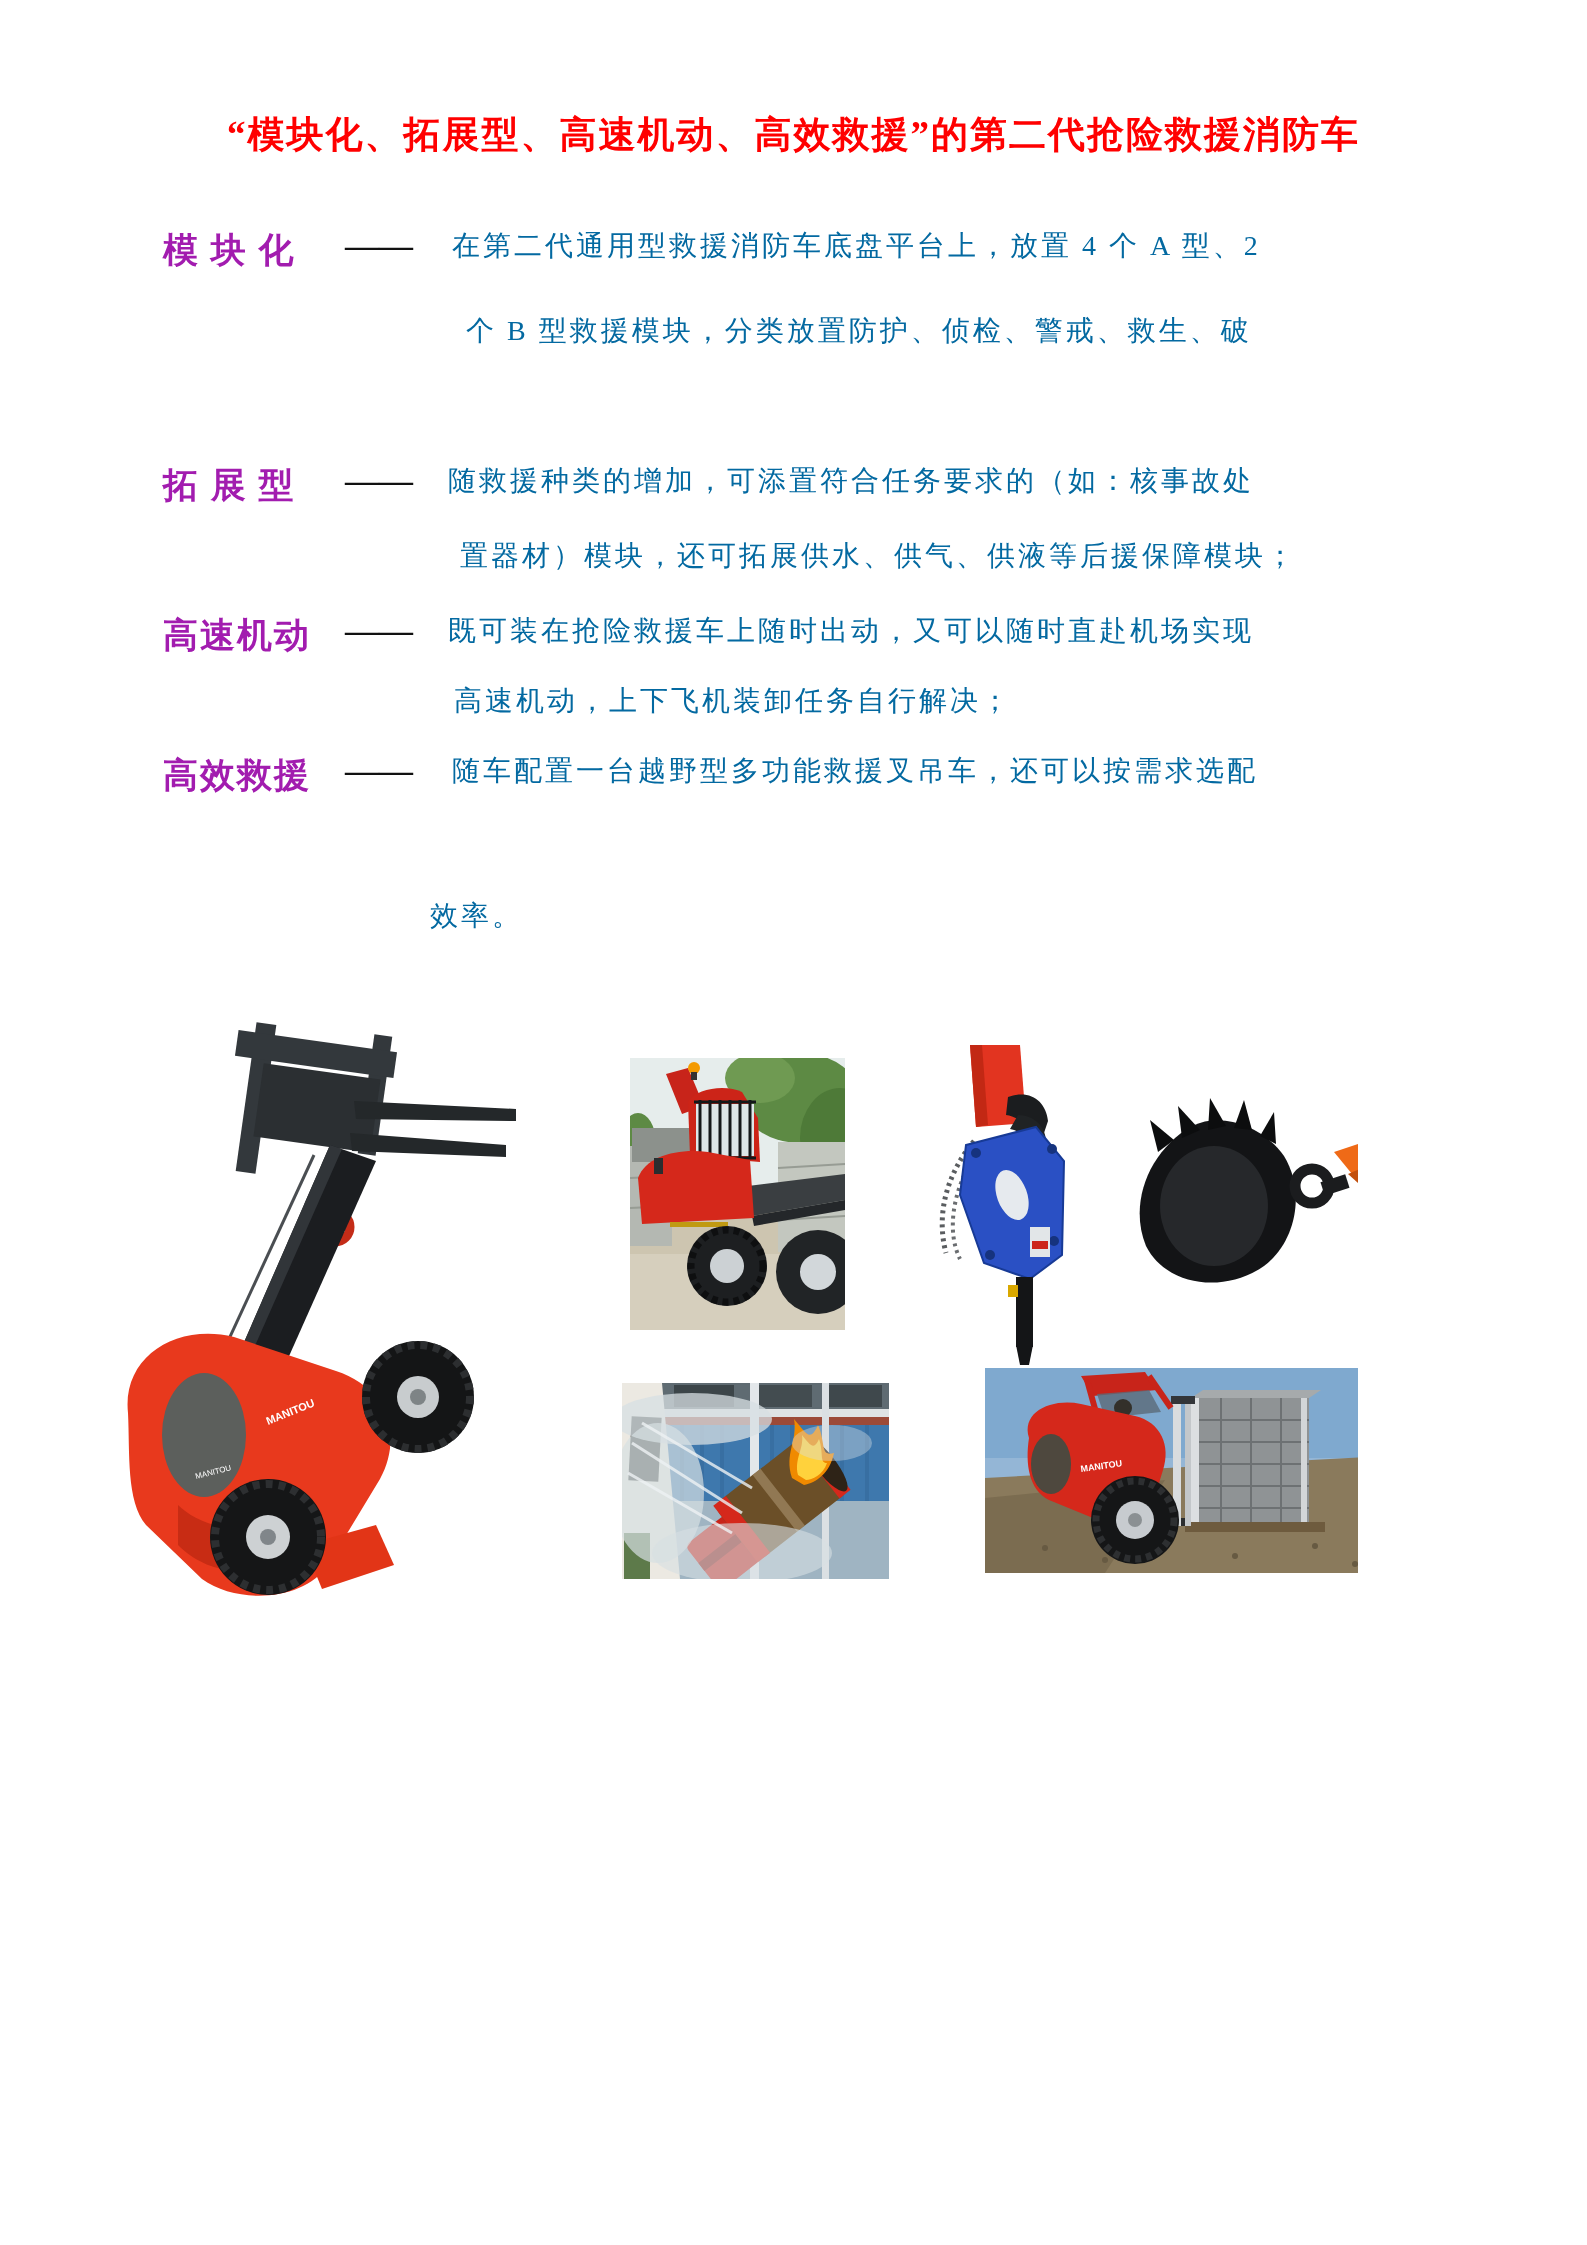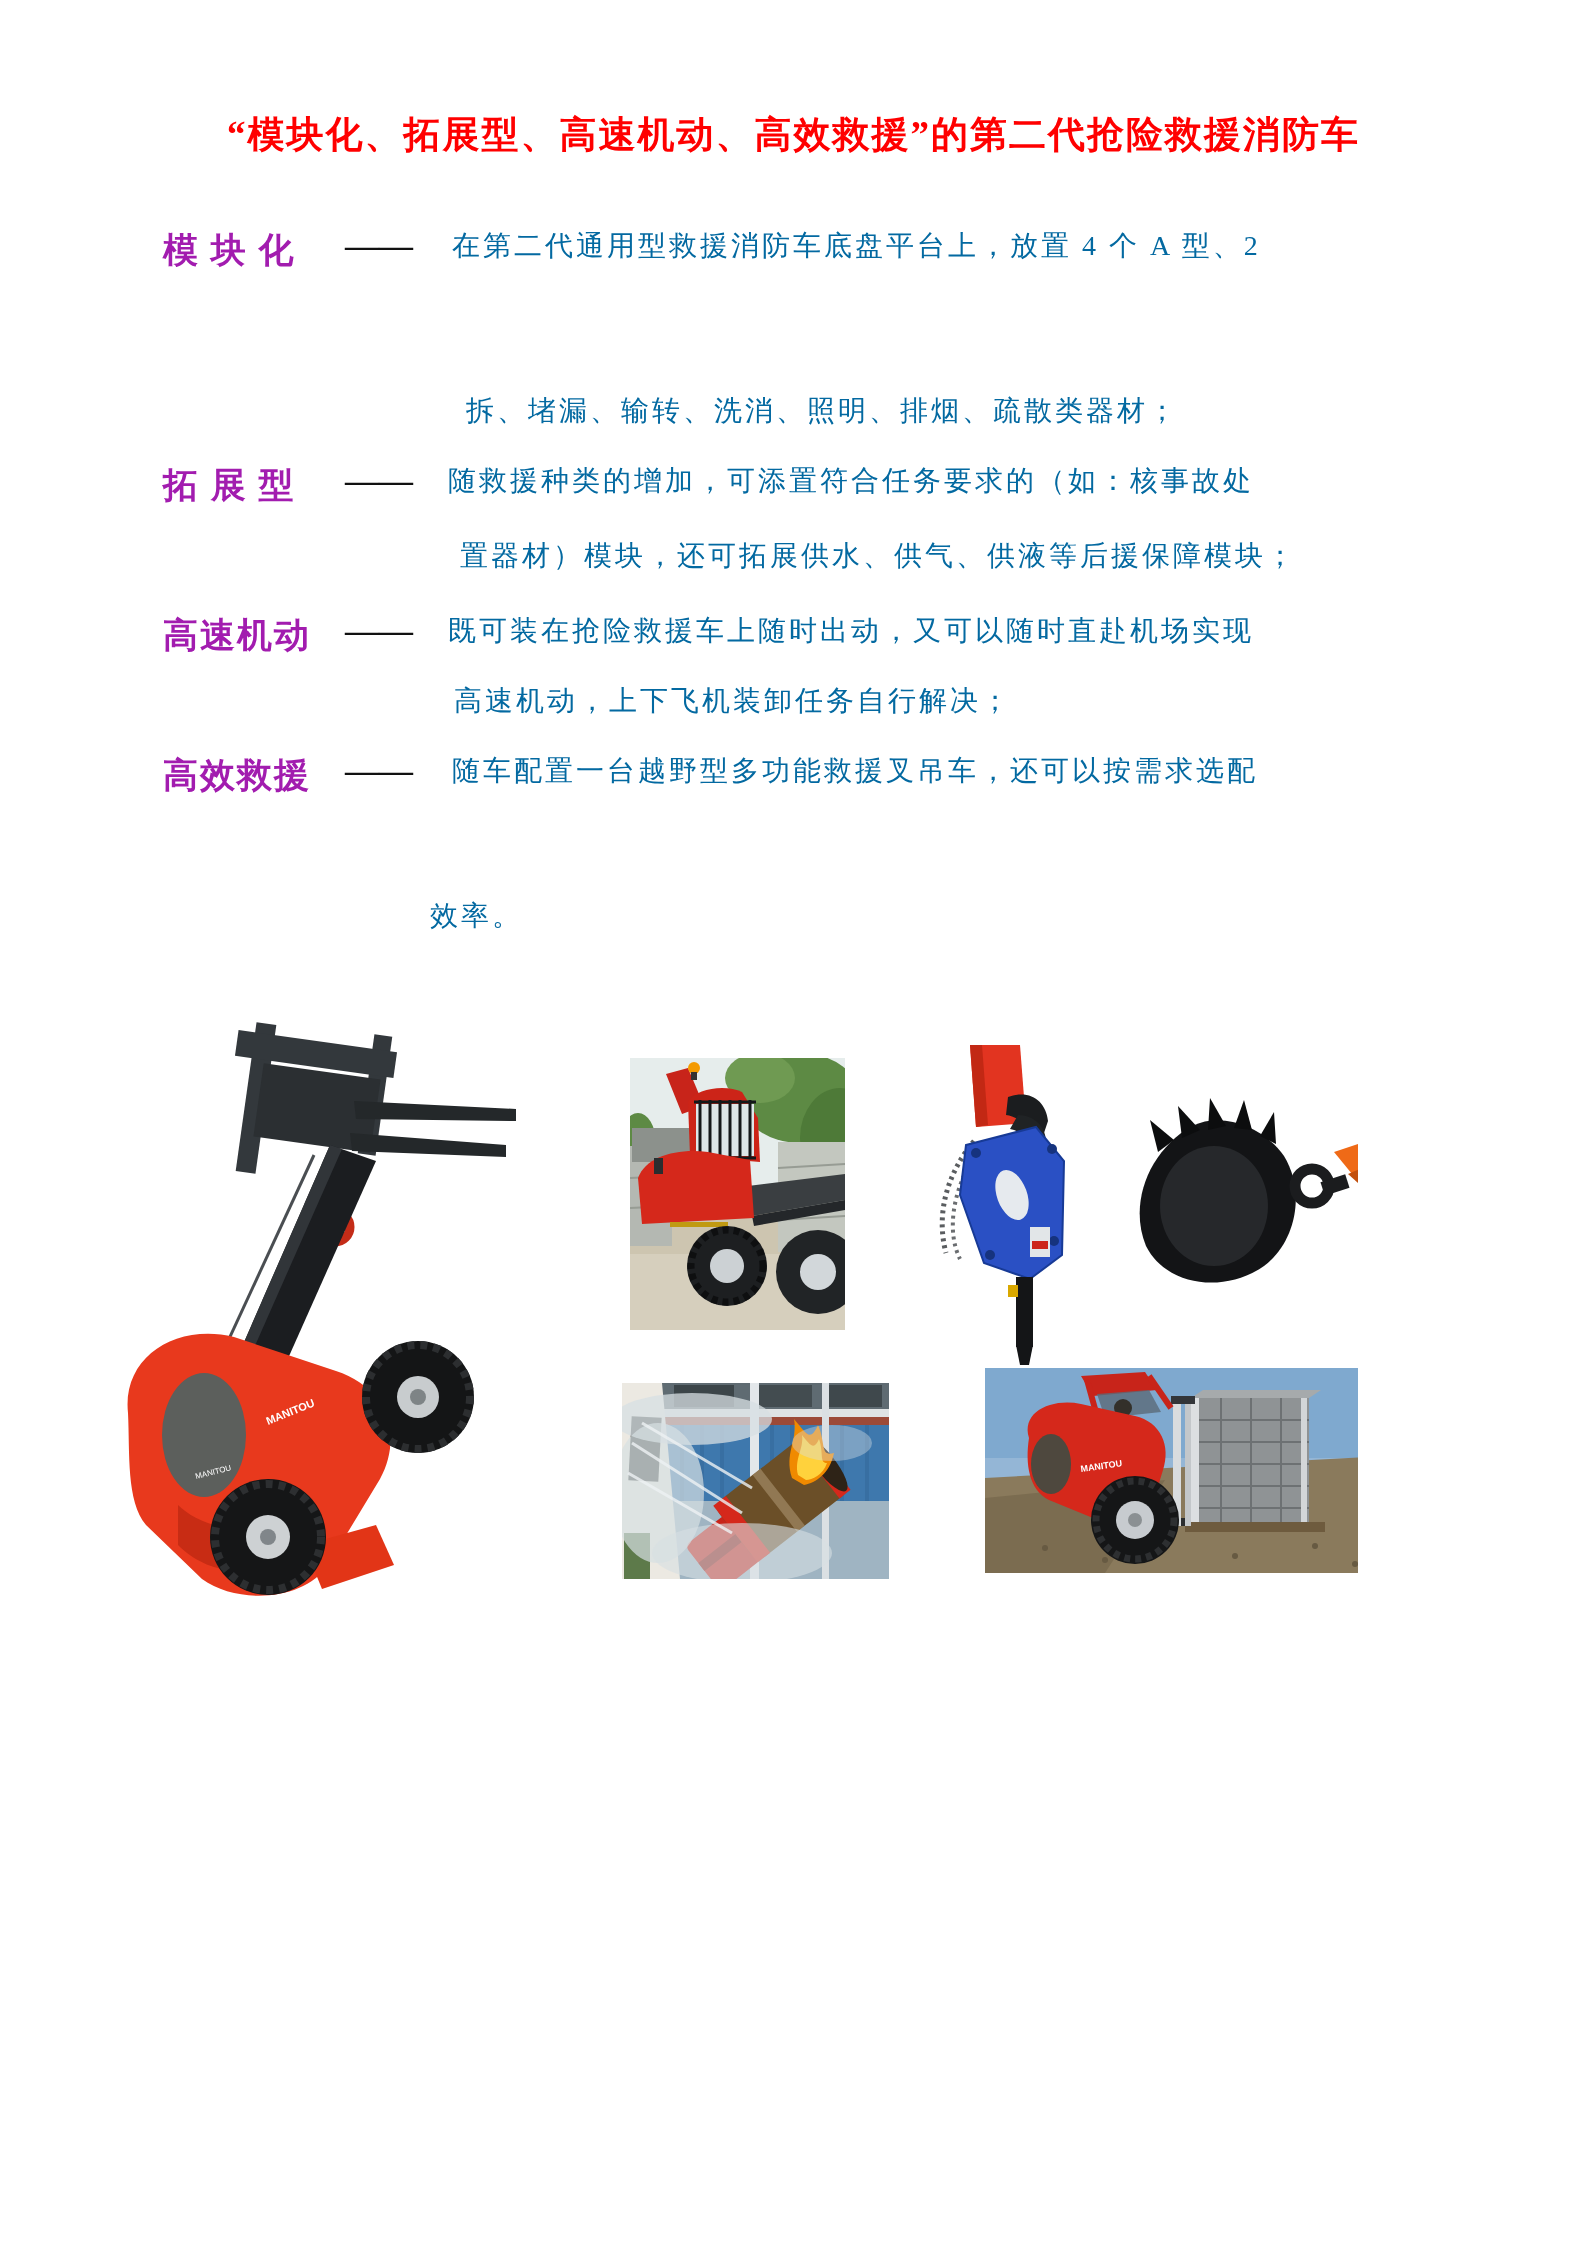--- a/index.html
+++ b/index.html
@@ -46,21 +46,21 @@
 </head>
 <body>
 
 <div class="page">
 
   <div class="doc-title">“模块化、拓展型、高速机动、高效救援”的第二代抢险救援消防车</div>
 
   <div class="abs sec-label" style="left:163px;top:227px">模 块 化</div>
   <div class="abs sec-dash" style="left:345px;top:227px">——</div>
   <div class="abs bline" style="left:452px;top:227px">在第二代通用型救援消防车底盘平台上，放置 4 个 A 型、2</div>
-  <div class="abs bline" style="left:466px;top:392px">拆、堵漏、输转、洗消、照明、排烟、疏散类器材；</div>
+  <div class="abs bline" style="left:466px;top:312px">个 B 型救援模块，分类放置防护、侦检、警戒、救生、破</div>
 
   <div class="abs sec-label" style="left:163px;top:462px">拓 展 型</div>
   <div class="abs sec-dash" style="left:345px;top:462px">——</div>
   <div class="abs bline" style="left:460px;top:537px">置器材）模块，还可拓展供水、供气、供液等后援保障模块；</div>
   <div class="abs bline" style="left:448px;top:462px">随救援种类的增加，可添置符合任务要求的（如：核事故处</div>
 
   <div class="abs sec-label" style="left:163px;top:612px">高速机动</div>
   <div class="abs sec-dash" style="left:345px;top:612px">——</div>
   <div class="abs bline" style="left:448px;top:612px">既可装在抢险救援车上随时出动，又可以随时直赴机场实现</div>
   <div class="abs bline" style="left:454px;top:682px">高速机动，上下飞机装卸任务自行解决；</div>

